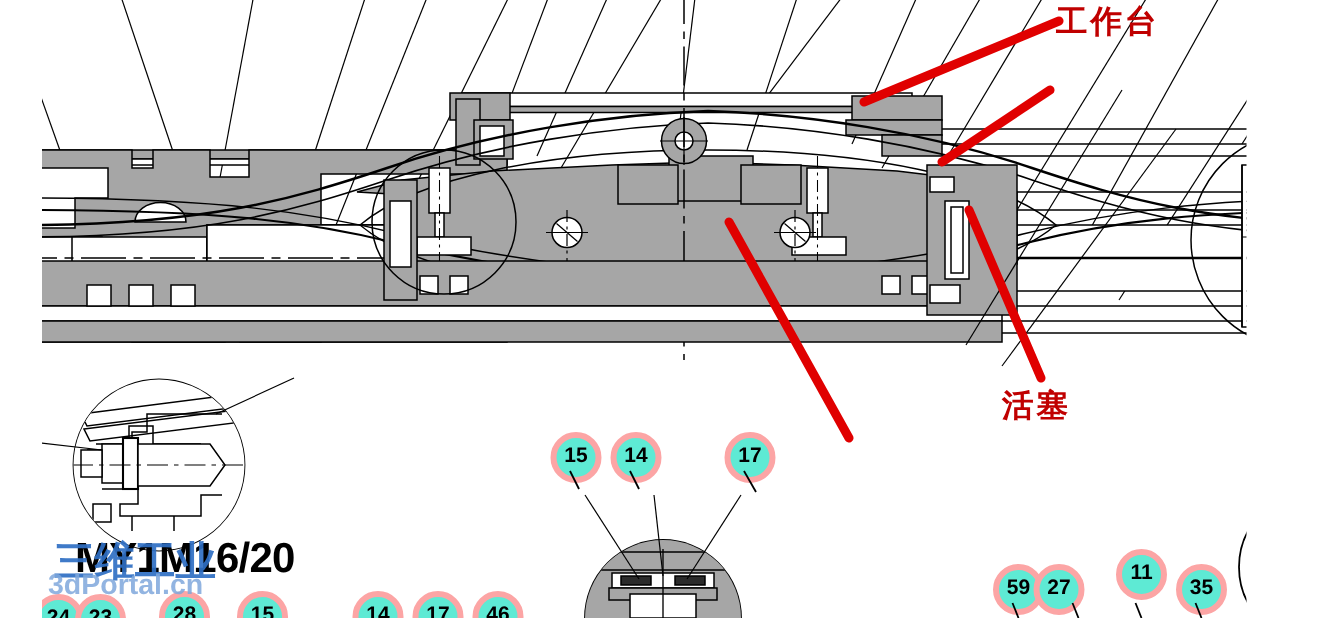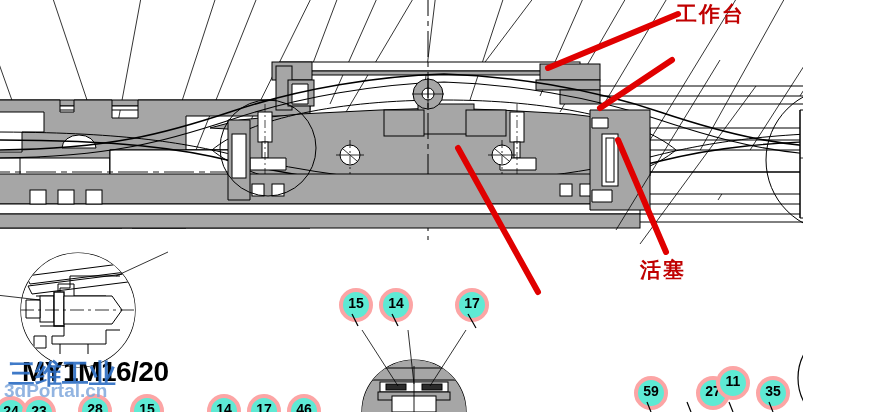--- a/index.html
+++ b/index.html
@@ -1,18 +1,18 @@
 <!DOCTYPE html>
 <html><head>
 <meta charset="utf-8">
 <style>
   html,body{margin:0;padding:0;background:#ffffff;}
   body{width:889px;height:412px;overflow:hidden;
        font-family:"Liberation Sans","DejaVu Sans",sans-serif;}
-  #stage{position:relative;width:803px;height:412px;background:#fff;overflow:hidden;}
+  #stage{position:relative;width:803px;height:412px;background:#fff;overflow:hidden;margin-left:28px;}
   #stage svg{position:absolute;left:0;top:0;}
 
   .cjk{font-family:"DejaVu Sans","Liberation Sans",sans-serif;}
 
   .red-label{position:absolute;color:#c00000;font-weight:bold;font-size:21px;
              letter-spacing:2px;white-space:nowrap;}
 
   .balloon{position:absolute;width:26px;height:26px;border:4px solid #fca5a5;
            border-radius:50%;background:#5eead4;color:#000;font-weight:bold;
            font-size:14px;line-height:23px;text-align:center;}
@@ -302,21 +302,21 @@
   <div class="balloon cut" style="left:-6px;top:396px;">24</div>
   <div class="balloon cut" style="left:22px;top:396px;">23</div>
   <div class="balloon cut" style="left:78px;top:394px;">28</div>
   <div class="balloon cut" style="left:130px;top:394px;">15</div>
 
   <div class="balloon cut" style="left:207px;top:394px;">14</div>
   <div class="balloon cut" style="left:247px;top:394px;">17</div>
   <div class="balloon cut" style="left:287px;top:394px;">46</div>
 
   <div class="balloon" style="left:634px;top:376px;">59</div>
-  <div class="balloon" style="left:696px;top:376px;">27</div>
+  <div class="balloon" style="left:661px;top:376px;">27</div>
   <div class="balloon" style="left:716px;top:366px;">11</div>
   <div class="balloon" style="left:756px;top:376px;text-align:center;">35</div>
 
   <svg width="889" height="412">
     <g stroke="#000" stroke-width="1.2" fill="none">
       <line x1="352" y1="314" x2="358" y2="326"></line>
       <line x1="392" y1="314" x2="398" y2="326"></line>
       <line x1="468" y1="314" x2="476" y2="328"></line>
       <line x1="647" y1="402" x2="651" y2="412"></line>
       <line x1="687" y1="402" x2="691" y2="412"></line>

